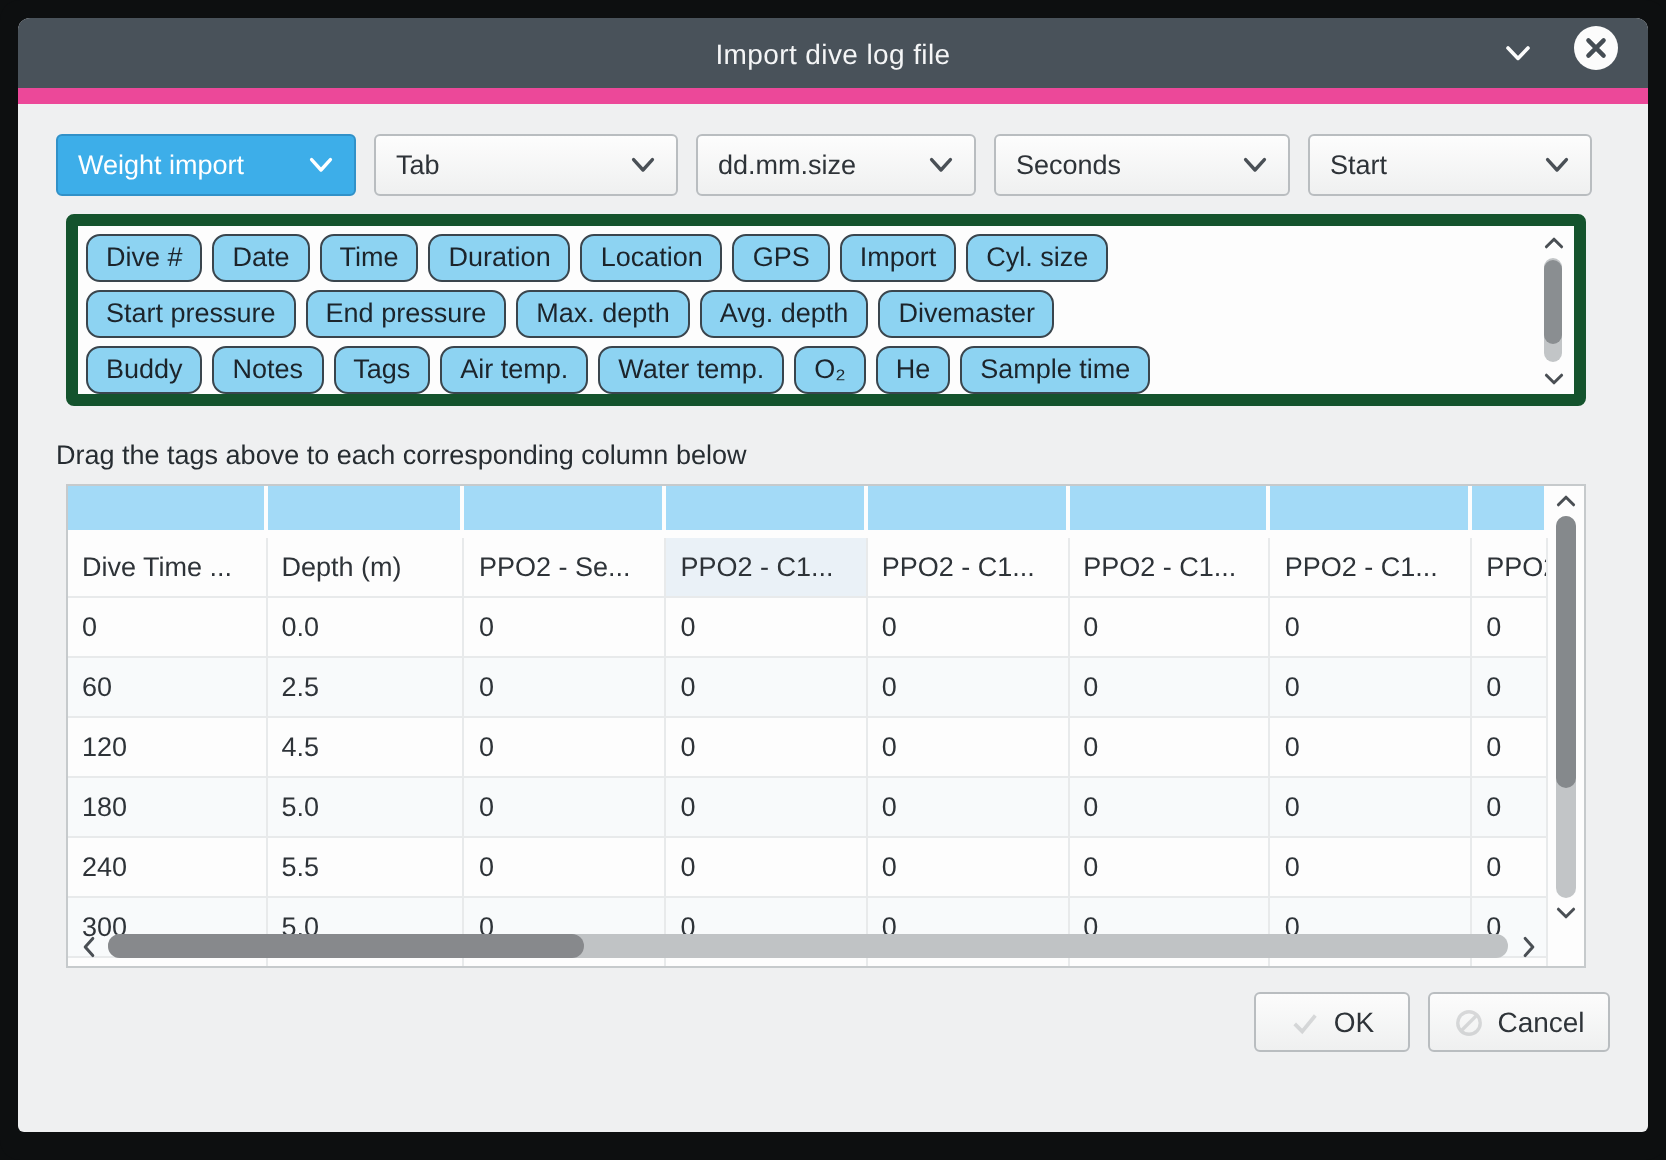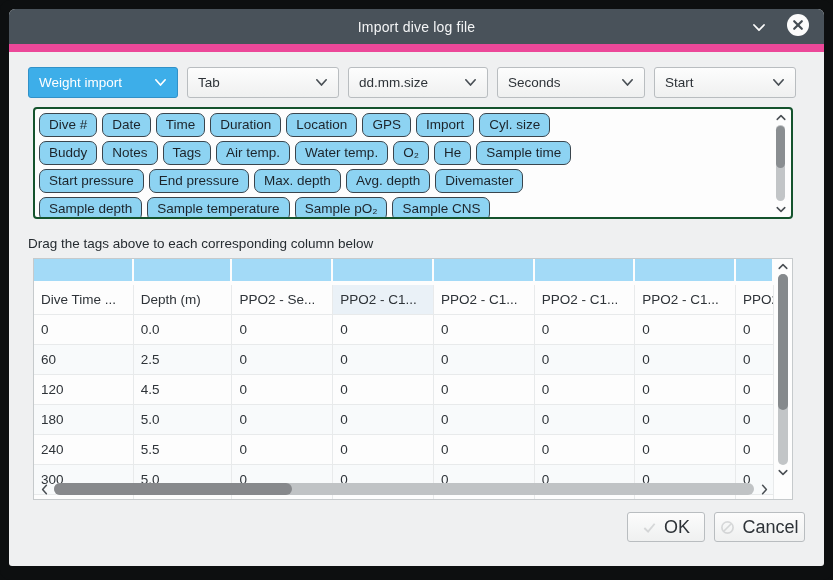--- a/index.html
+++ b/index.html
@@ -34,22 +34,22 @@
     background:linear-gradient(#fdfdfd,#eff0f0);
     display:flex; align-items:center; justify-content:space-between;
     padding:0 10px; font-size:13.5px; color:#2e3338;
   }
   .combo .chev { color:#4a5056; display:flex; margin-left:8px; }
   .combo.active { background:#3daee9; border-color:#3191c8; color:#fff; }
   .combo.active .chev { color:#fff; }
   .c0{width:150px}.c1{width:152px}.c2{width:140px}.c3{width:148px}.c4{width:142px}
   
   .tag-panel {
-    margin:9px 12px 0 5px; width:760px; height:112px; box-sizing:border-box;
-    background:#fdfdfd; border:2px solid #14532d; border-radius:4px;
+    margin:9px 12px 0 5px; width:760px; height:96px; box-sizing:border-box;
+    background:#fdfdfd; border:6px solid #14532d; border-radius:4px;
     position:relative; overflow:hidden; padding:4px 24px 0 4px;
   }
   .tag-row { display:flex; gap:5px; margin-bottom:4px; }
   .chip {
     height:22px; line-height:22px; padding:0 9px; white-space:nowrap;
     background:#8dd3f2; border:1.5px solid #3a454d; border-radius:7px;
     font-size:13.5px; color:#1c242b;
   }
   .vscroll {
     position:absolute; right:3px; top:1px; bottom:1px; width:15px;
@@ -85,21 +85,21 @@
   .th-scroll .arrow-l, .th-scroll .arrow-r {
     position:absolute; top:0; bottom:0; width:16px; display:flex; align-items:center; justify-content:center; color:#4a4f54;
   }
   .th-scroll .arrow-l { left:2px; } .th-scroll .arrow-r { right:2px; }
   .th-scroll .track { position:absolute; left:20px; right:20px; top:4px; height:12px; background:#c0c3c5; border-radius:6px; }
   .th-scroll .thumb { position:absolute; left:20px; top:4px; height:12px; width:238px; background:#87898c; border-radius:6px; }
   
   .btn-row { display:flex; justify-content:flex-end; gap:9px; margin-top:12px; }
   .btn {
     height:30px; box-sizing:border-box; border:1px solid #b9bdc0; border-radius:3px;
-    background:linear-gradient(#fcfcfc,#eff0f0); font-size:18px; color:#2e3338;
+    background:linear-gradient(#fcfcfc,#eff0f0); font-size:14px; color:#2e3338;
     display:flex; align-items:center; justify-content:center; gap:7px;
     font-family:"Liberation Sans", sans-serif;
   }
   .btn .ghost { opacity:.18; display:flex; }
   .btn-ok { width:78px; } .btn-cancel { width:91px; }
 </style>
 </head>
 <body>
 
 <div class="frame">
@@ -175,37 +175,37 @@
               <span class="chip">Dive #</span>
               <span class="chip">Date</span>
               <span class="chip">Time</span>
               <span class="chip">Duration</span>
               <span class="chip">Location</span>
               <span class="chip">GPS</span>
               <span class="chip">Import</span>
               <span class="chip">Cyl. size</span>
             </div>
             <div class="tag-row">
+              <span class="chip">Start pressure</span>
+              <span class="chip">End pressure</span>
+              <span class="chip">Max. depth</span>
+              <span class="chip">Avg. depth</span>
+              <span class="chip">Divemaster</span>
+            </div>
+            <div class="tag-row">
               <span class="chip">Buddy</span>
               <span class="chip">Notes</span>
               <span class="chip">Tags</span>
               <span class="chip">Air temp.</span>
               <span class="chip">Water temp.</span>
               <span class="chip">O₂</span>
               <span class="chip">He</span>
               <span class="chip">Sample time</span>
             </div>
             <div class="tag-row">
-              <span class="chip">Start pressure</span>
-              <span class="chip">End pressure</span>
-              <span class="chip">Max. depth</span>
-              <span class="chip">Avg. depth</span>
-              <span class="chip">Divemaster</span>
-            </div>
-            <div class="tag-row">
               <span class="chip">Sample depth</span>
               <span class="chip">Sample temperature</span>
               <span class="chip">Sample pO₂</span>
               <span class="chip">Sample CNS</span>
             </div>
           </div>
         <div class="vscroll">
           <div class="sb-arrow sb-up">
             <svg width="10" height="7" viewBox="0 0 10 7">
                 <polyline points="1.2,5.4 5,1.6 8.8,5.4" fill="none" stroke="currentColor" stroke-width="1.5" stroke-linecap="round" stroke-linejoin="round"></polyline>

